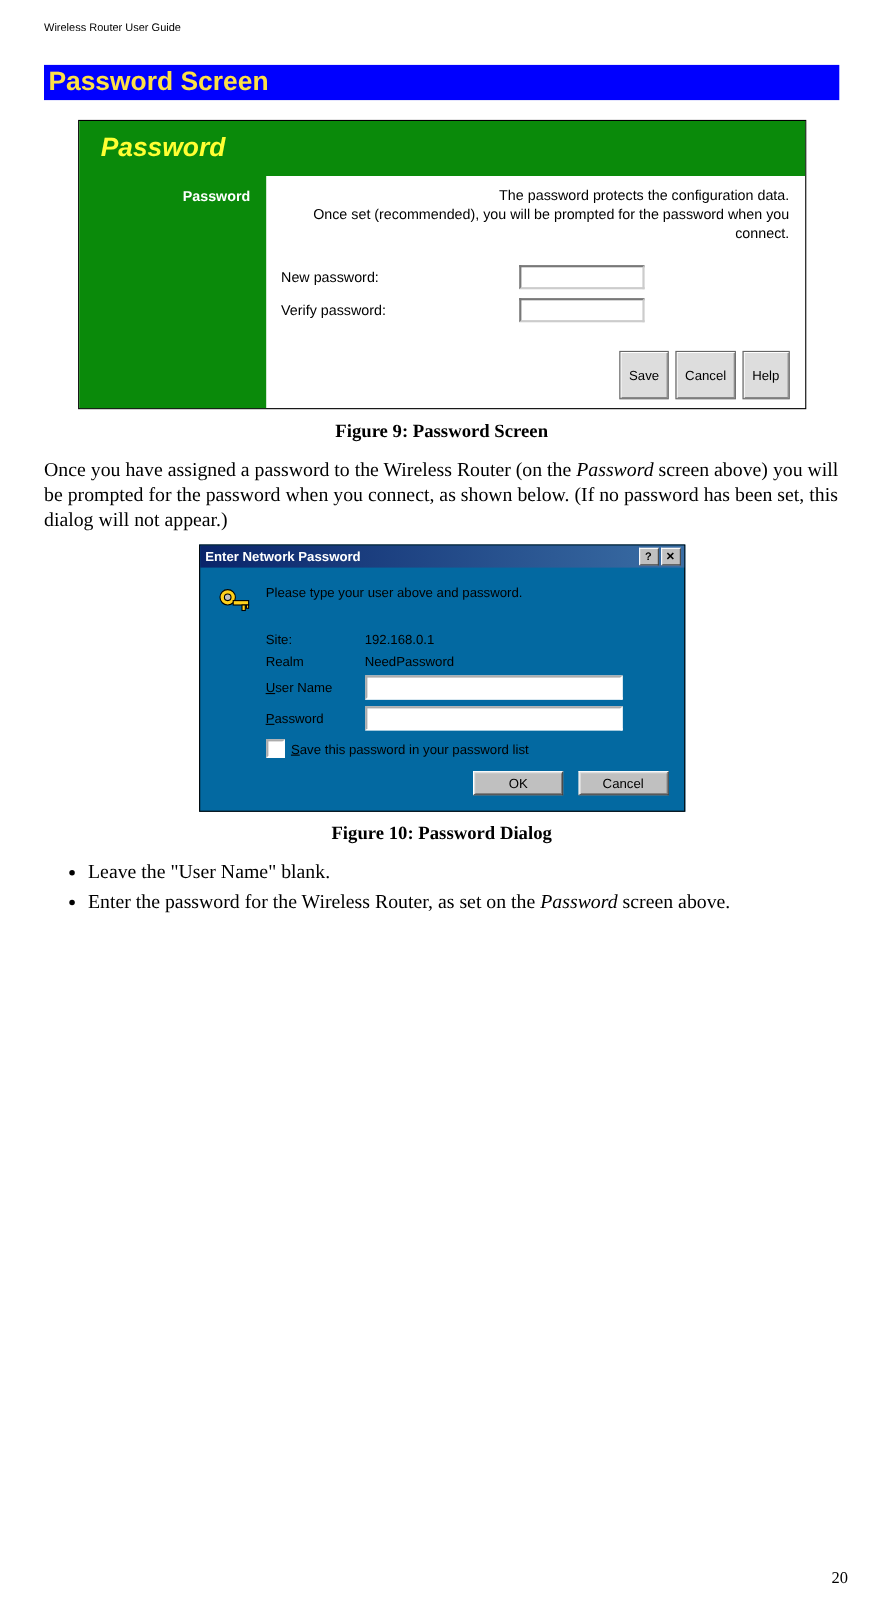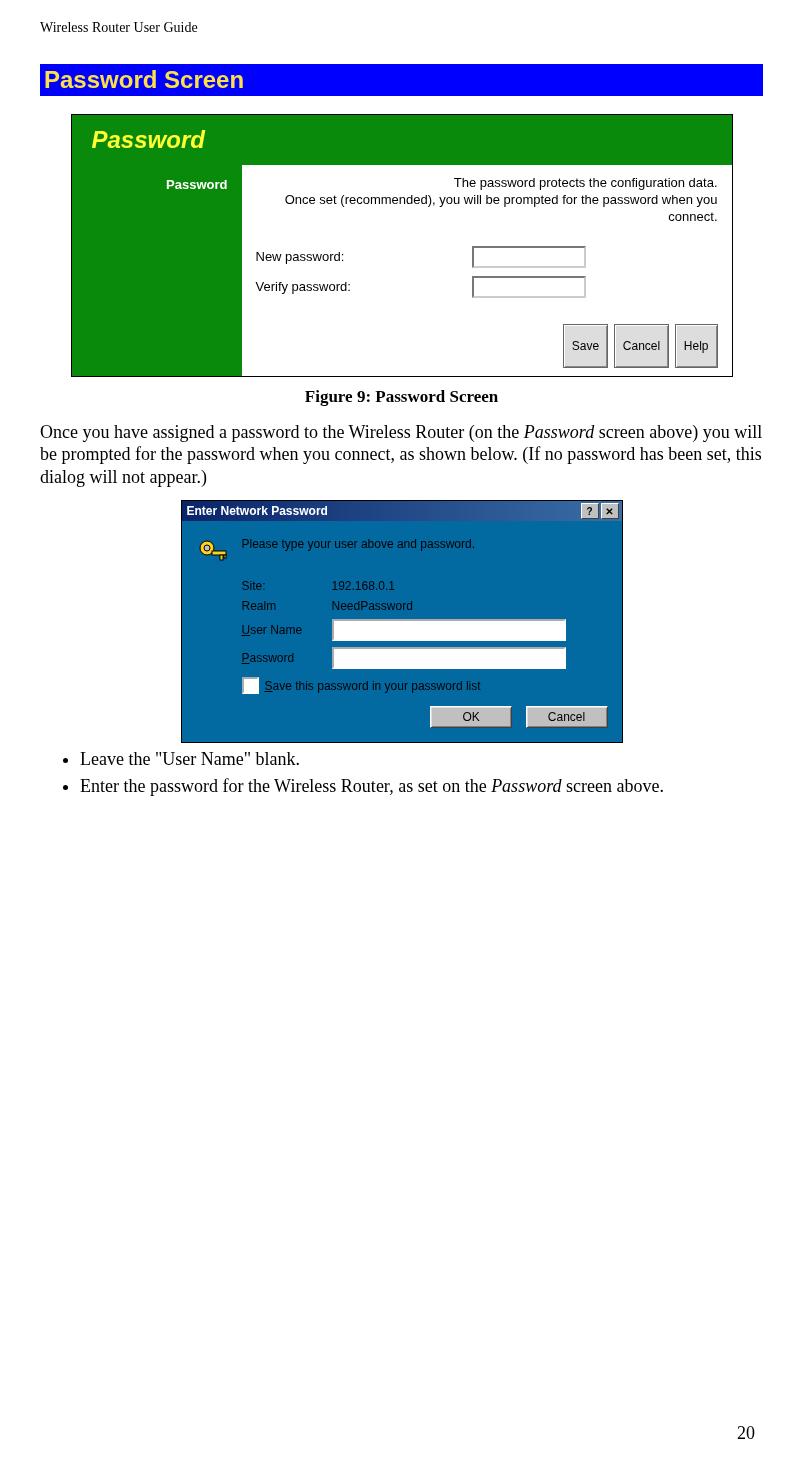--- a/index.html
+++ b/index.html
@@ -9,22 +9,22 @@
     background: #fff;
     width: 803px;
   }
   .page {
     padding: 20px 40px 30px 40px;
     box-sizing: border-box;
     position: relative;
     min-height: 1468px;
   }
   .header-text {
-    font-family: Liberation Serif, serif;
-    font-size: 14px;
+    font-family: Liberation Sans, sans-serif;
+    font-size: 10px;
     margin-bottom: 28px;
   }
   .section-banner {
     background: #0000ff;
     color: #fde047;
     font-family: Arial, sans-serif;
     font-size: 24px;
     font-weight: bold;
     padding: 2px 4px;
     margin-bottom: 18px;
@@ -166,22 +166,22 @@
     font-size:12px;
   }
   .underline-first::first-letter { text-decoration: underline; }
 
   ul.bullets { margin: 4px 0 0 0; padding-left: 40px; }
   ul.bullets li { font-size:18px; margin: 6px 0; }
   .italic { font-style: italic; }
   .page-number {
     position:absolute;
     bottom: 24px;
-    right: 48px;
-    font-size: 18px;
+    right: 32px;
+    font-size: 15px;
   }
 </style>
 </head>
 <body>
 
 <div class="page">
 
   <div class="header-text">Wireless Router User Guide</div>
 
   <div class="section-banner">Password Screen</div>
@@ -260,20 +260,21 @@
           <span class="fig10-checkbox"></span>
           <span class="underline-first">Save this password in your password list</span>
         </div>
       </div>
       <div class="fig10-btnrow">
         <span class="fig10-btn">OK</span>
         <span class="fig10-btn">Cancel</span>
       </div>
     </div>
   </div>
+  <div class="figure-caption">Figure 10: Password Dialog</div>
 
   <ul class="bullets">
     <li>Leave the "User Name" blank.</li>
     <li>
       <span>Enter the password for the Wireless Router, as set on the </span><span class="italic">Password</span><span> screen above.</span>
     </li>
   </ul>
 
   <div class="page-number">20</div>
 </div>

